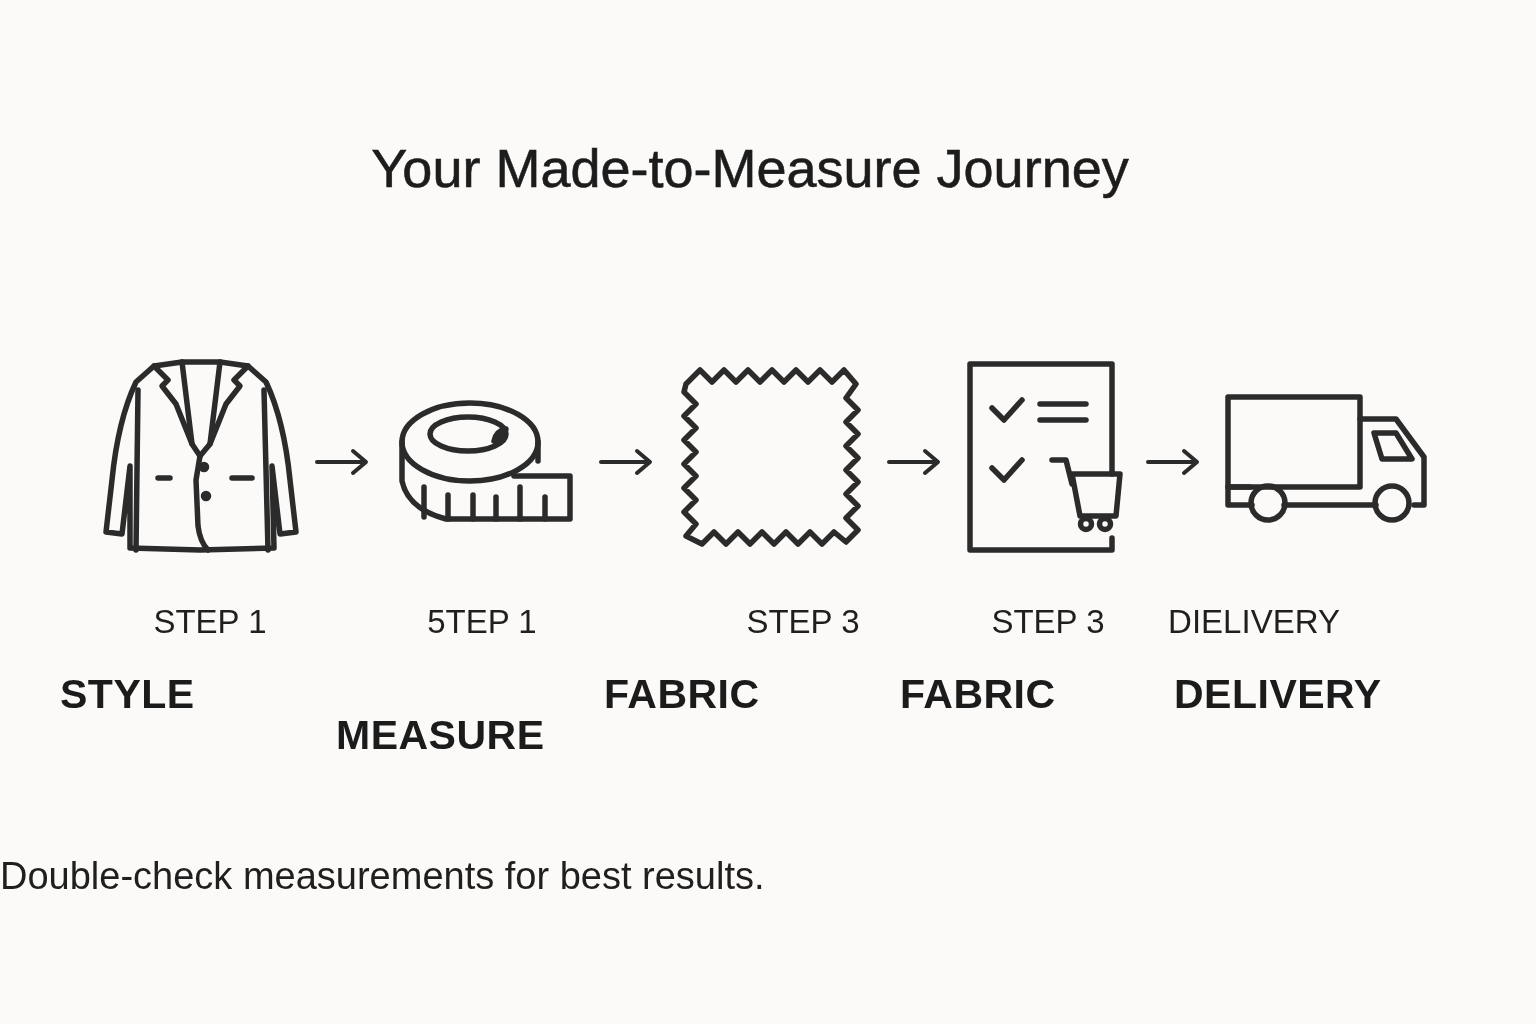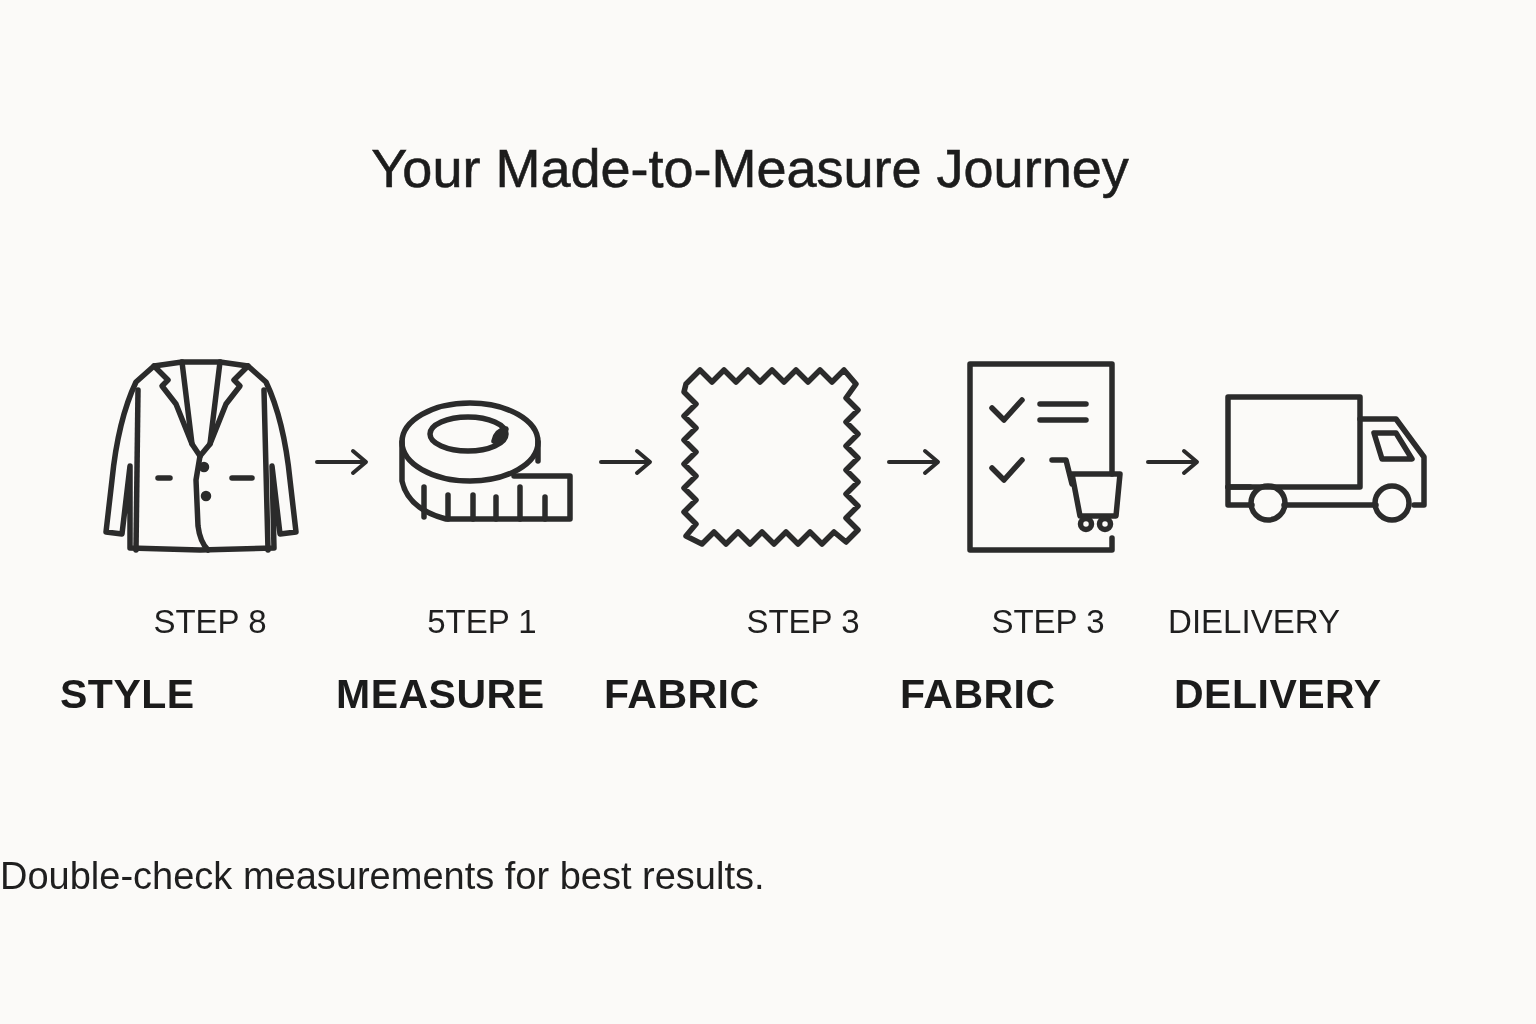--- a/index.html
+++ b/index.html
@@ -184,25 +184,25 @@
 
     <path d="M4 94 L4 112 L28 112"></path>
     <path d="M60 112 L152 112"></path>
     <path d="M4 94 L26 94"></path>
 
     <circle cx="44" cy="110" r="17"></circle>
     <circle cx="168" cy="110" r="17"></circle>
   </svg>
 </div>
 
-<div class="step-label" style="left:80px;">STEP 8</div>
+<div class="step-label" style="left:80px;">STEP 1</div>
 <div class="step-label" style="left:352px;">5TEP 1</div>
 <div class="step-label" style="left:673px;">STEP 3</div>
 <div class="step-label" style="left:918px;">STEP 3</div>
 <div class="step-label" style="left:1124px;">DIELIVERY</div>
 
 <div class="step-name" style="left:60px;">STYLE</div>
-<div class="step-name" style="left:336px;">MEASURE</div>
+<div class="step-name" style="left:336px;margin-top:41px;">MEASURE</div>
 <div class="step-name" style="left:604px;">FABRIC</div>
 <div class="step-name" style="left:900px;">FABRIC</div>
 <div class="step-name" style="left:1174px;">DELIVERY</div>
 
 <div class="footer-note">Double-check measurements for best results.</div>
 
 </body></html>

